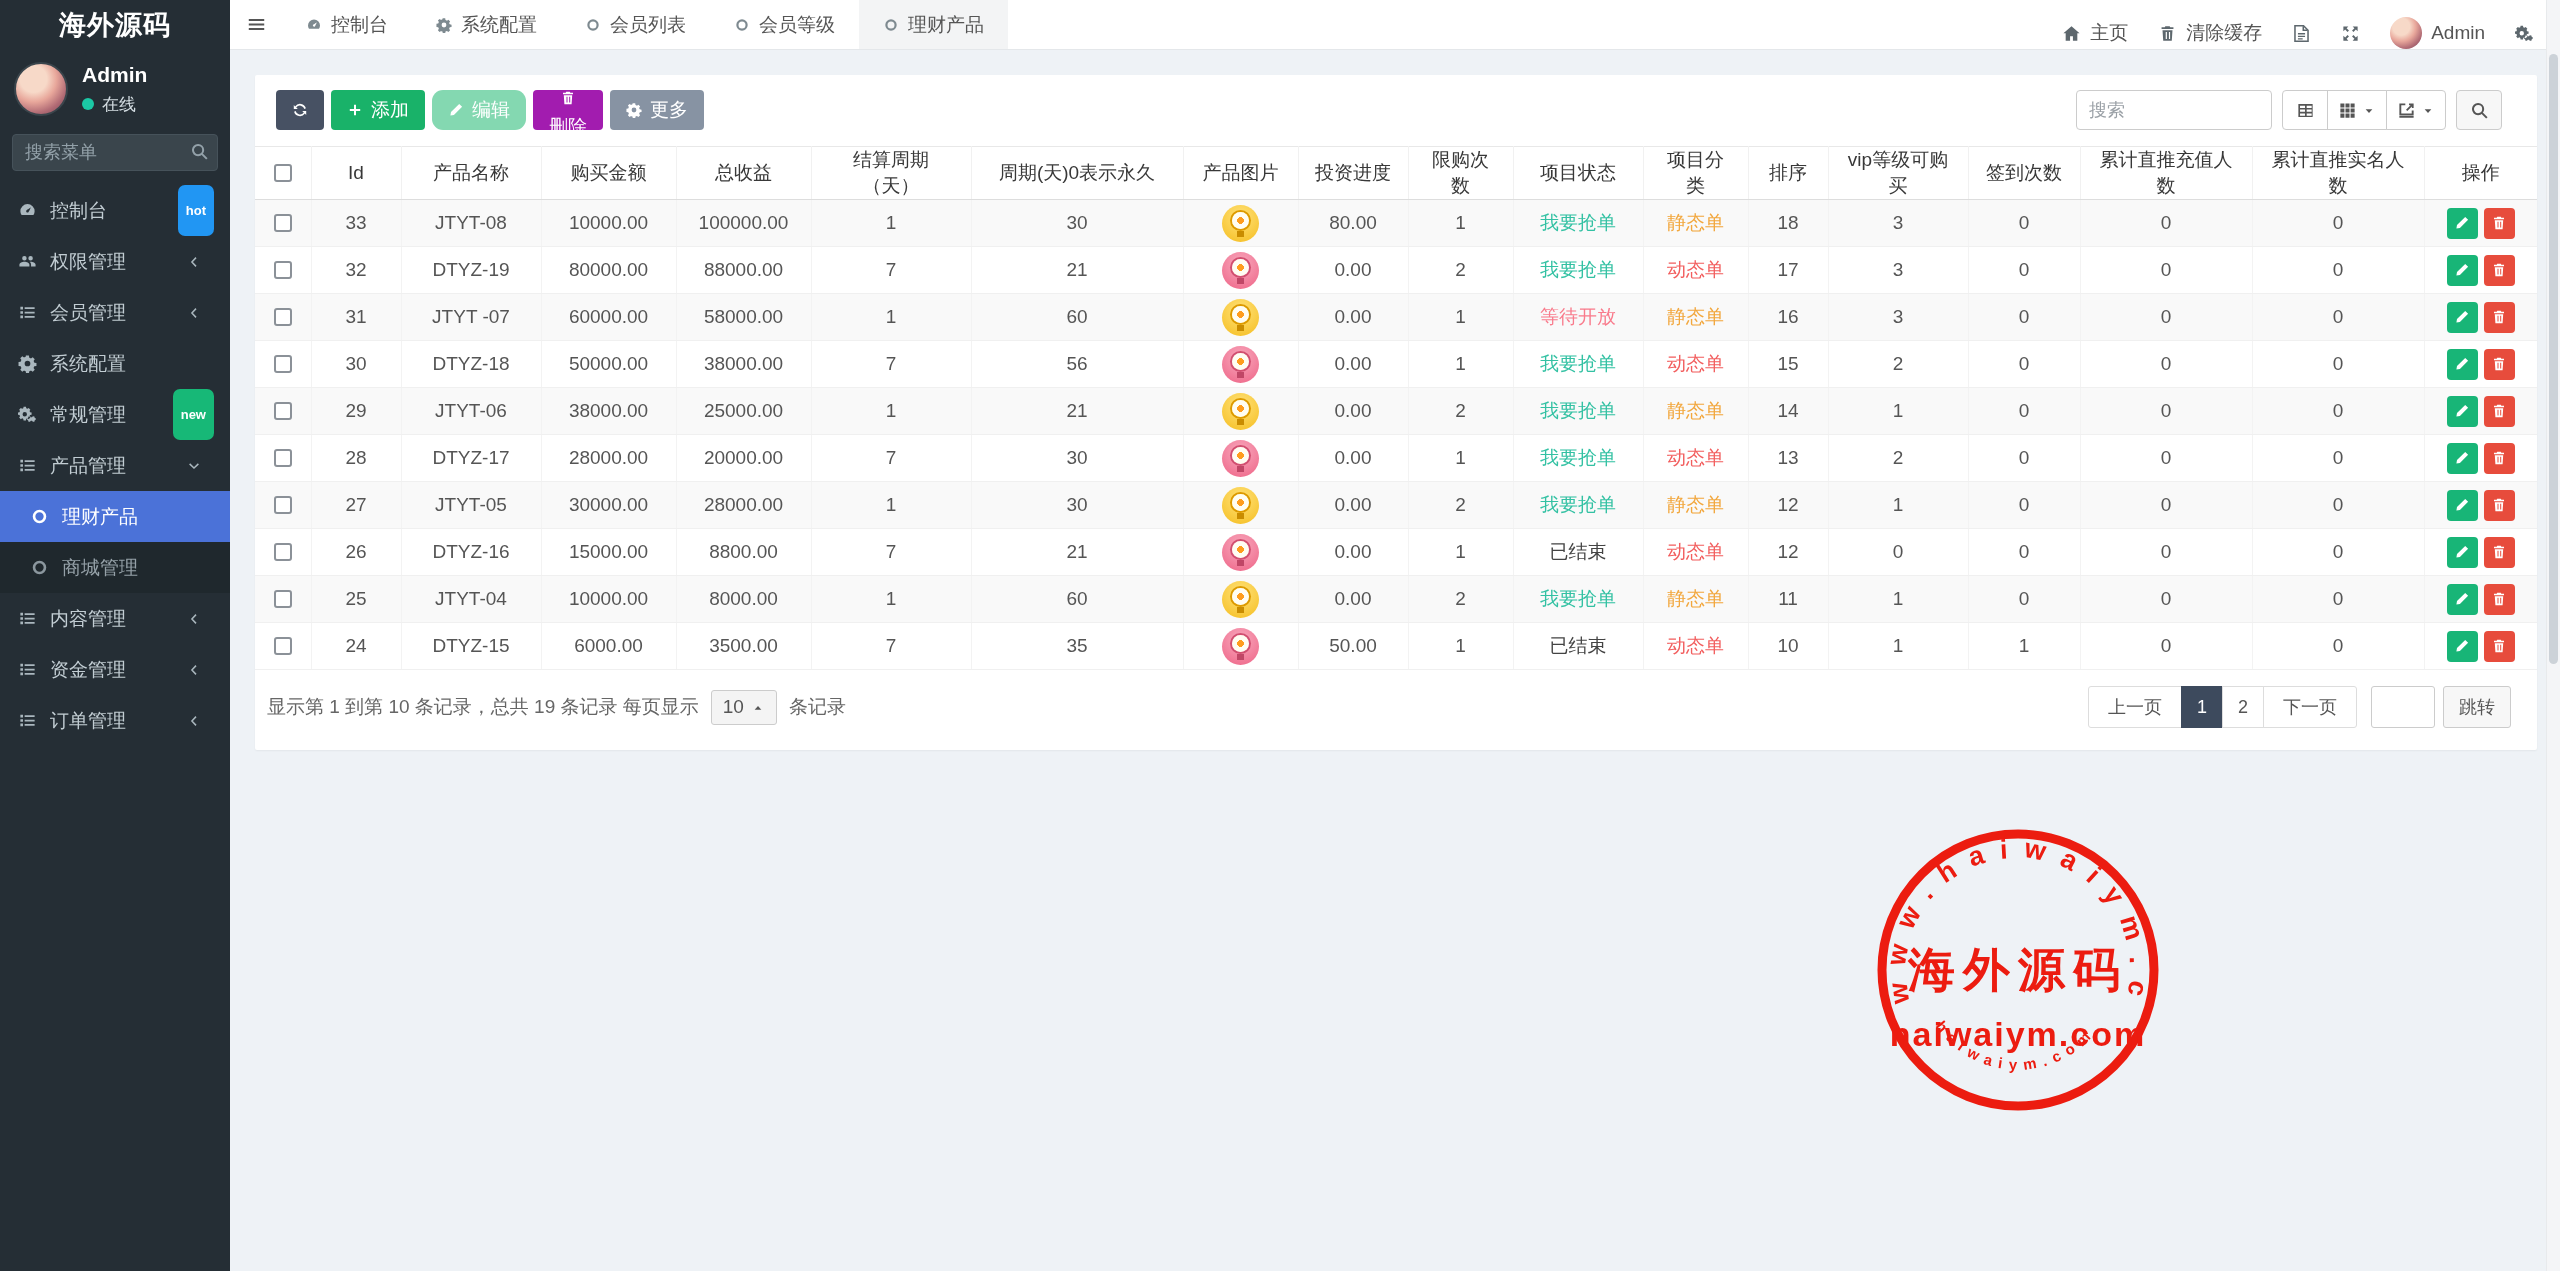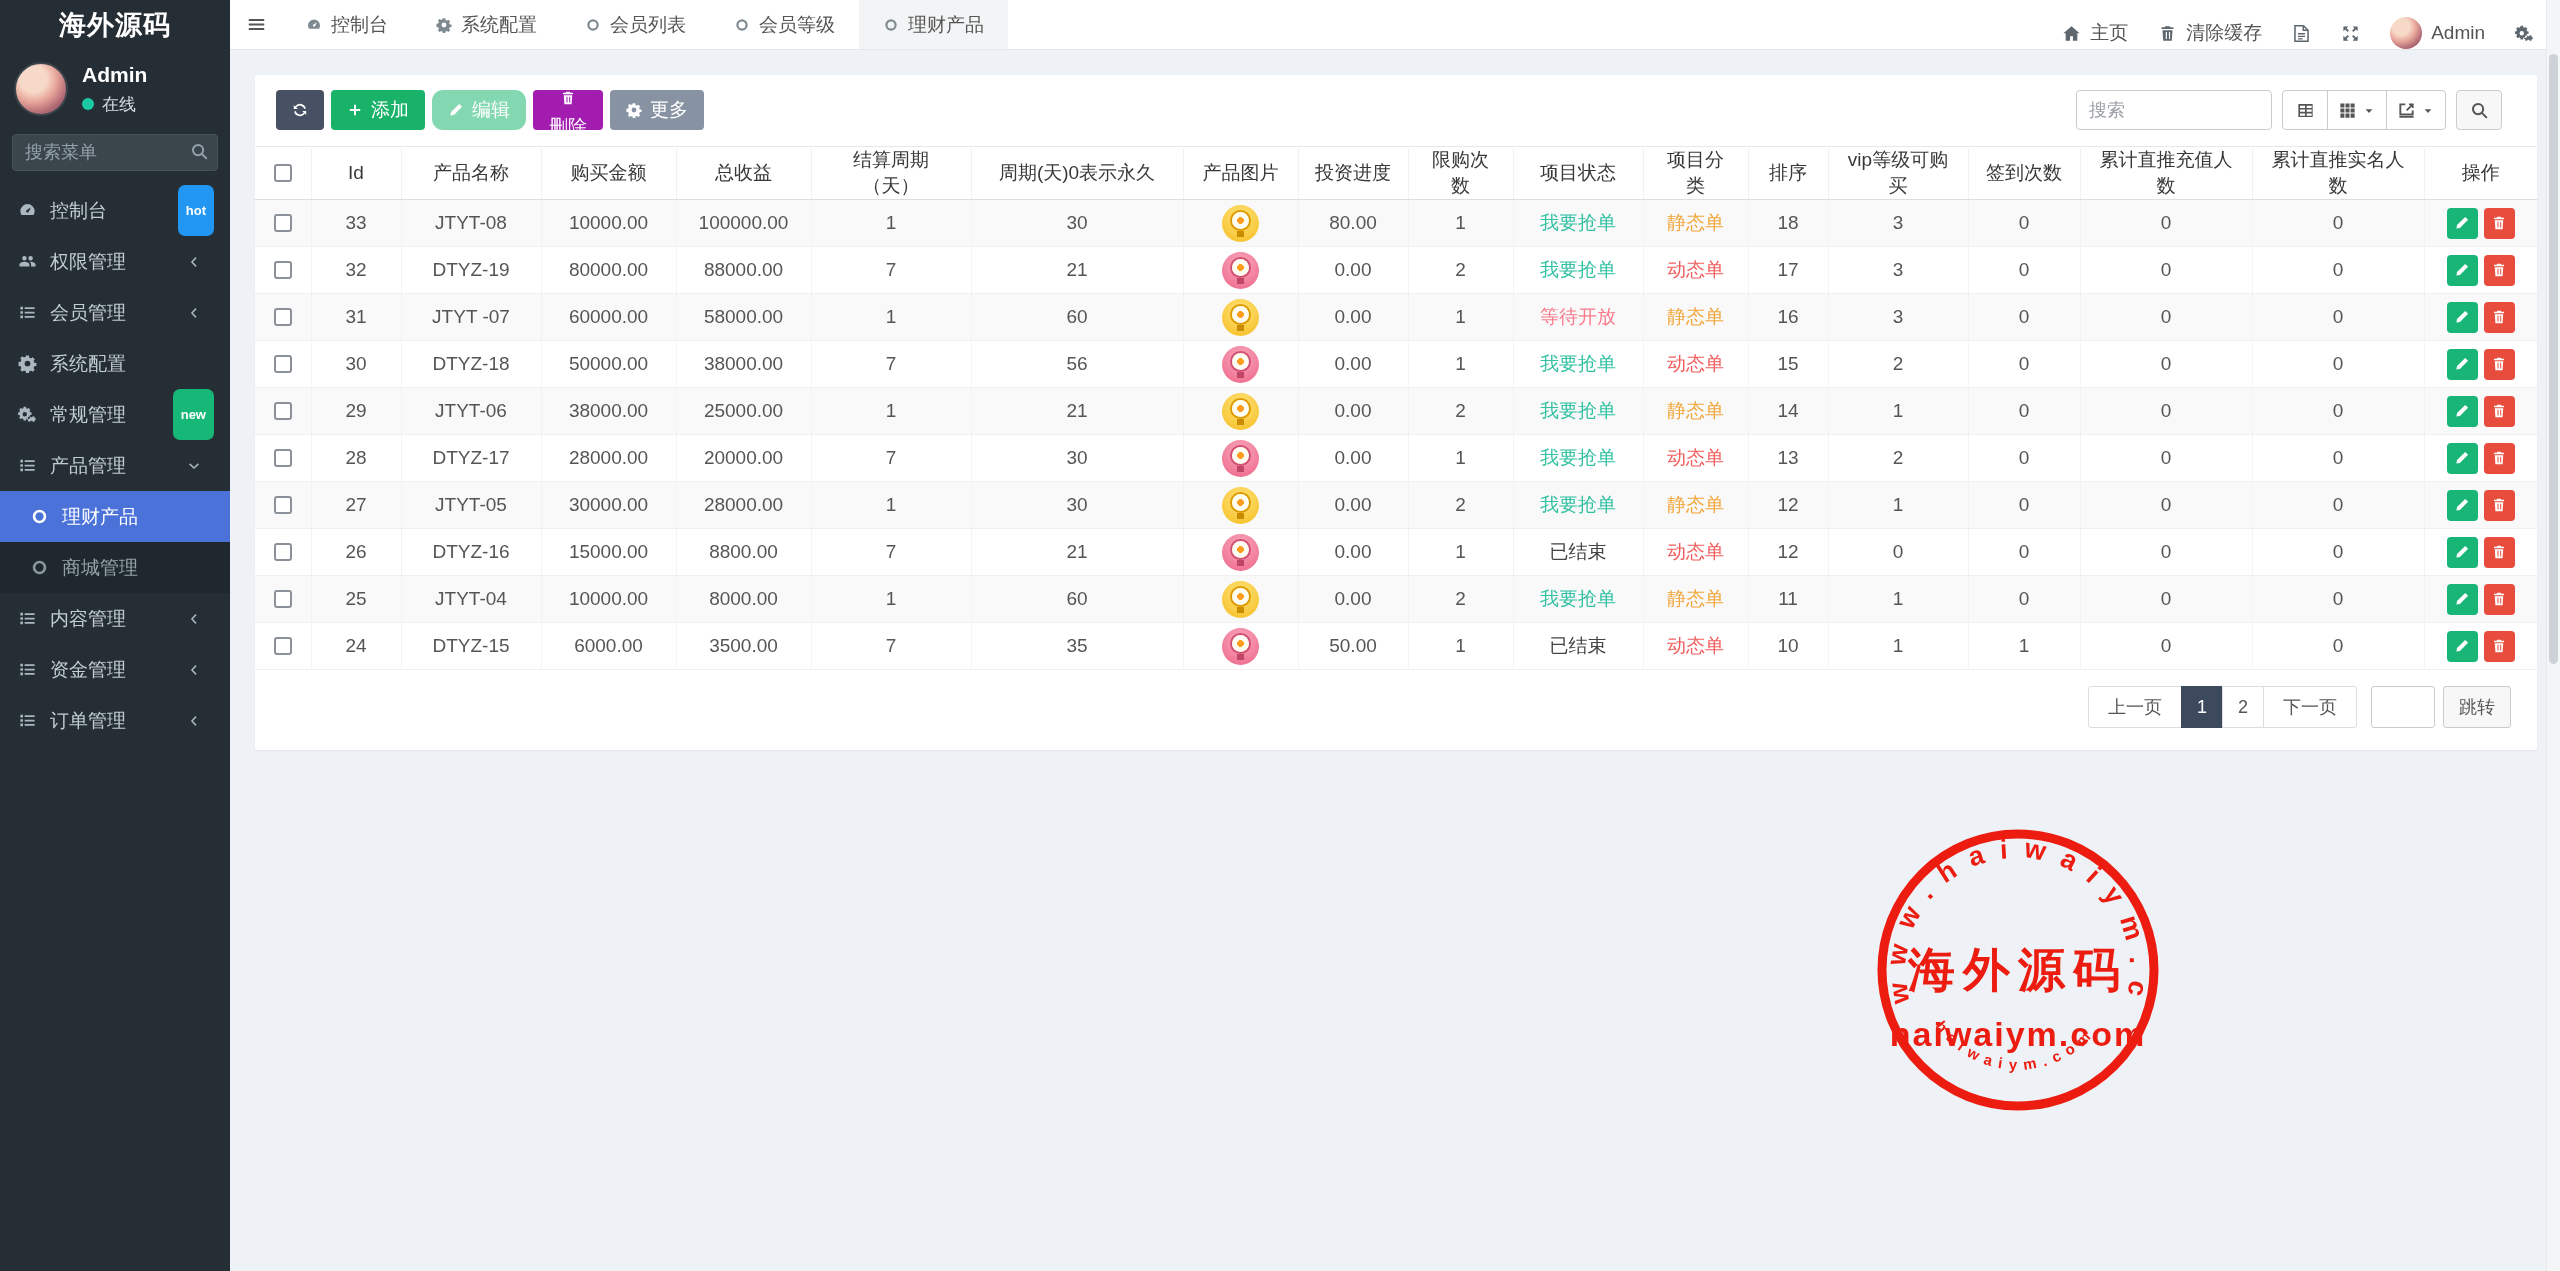--- a/index.html
+++ b/index.html
@@ -750,20 +750,30 @@
                 </button><button class="opbtn del">
                   <svg class="ic ic-sm" viewBox="0 0 16 16">
                     <path d="M6.2 1.8h3.6l.5 1H13v1.4H3V2.8h2.7l.5-1zM3.8 5.2h8.4l-.6 9H4.4l-.6-9zm2.7 1.6v5.8h1V6.8h-1zm2.7 0v5.8h1V6.8h-1z"></path>
                   </svg>
                 </button></td>
             </tr>
           </tbody>
       </table>
 
       <div class="tfoot">
+        <div class="summary">
+          <span>显示第 1 到第 10 条记录，总共 19 条记录 每页显示</span>
+          <span class="psize">
+            <span>10</span>
+            <span class="ic-wrap"><svg class="ic ic-xs" viewBox="0 0 16 16">
+                  <path d="M8 5.6l3.8 4.4H4.2z"></path>
+                </svg></span>
+          </span>
+          <span>条记录</span>
+        </div>
         <div class="pager" id="pager">
             <div class="pg-group">
               <button class="pg">上一页</button>
               <button class="pg num active">1</button>
               <button class="pg num">2</button>
               <button class="pg">下一页</button>
             </div>
             <input class="pg-input" style="">
             <button class="pg-jump">跳转</button>
           </div>

